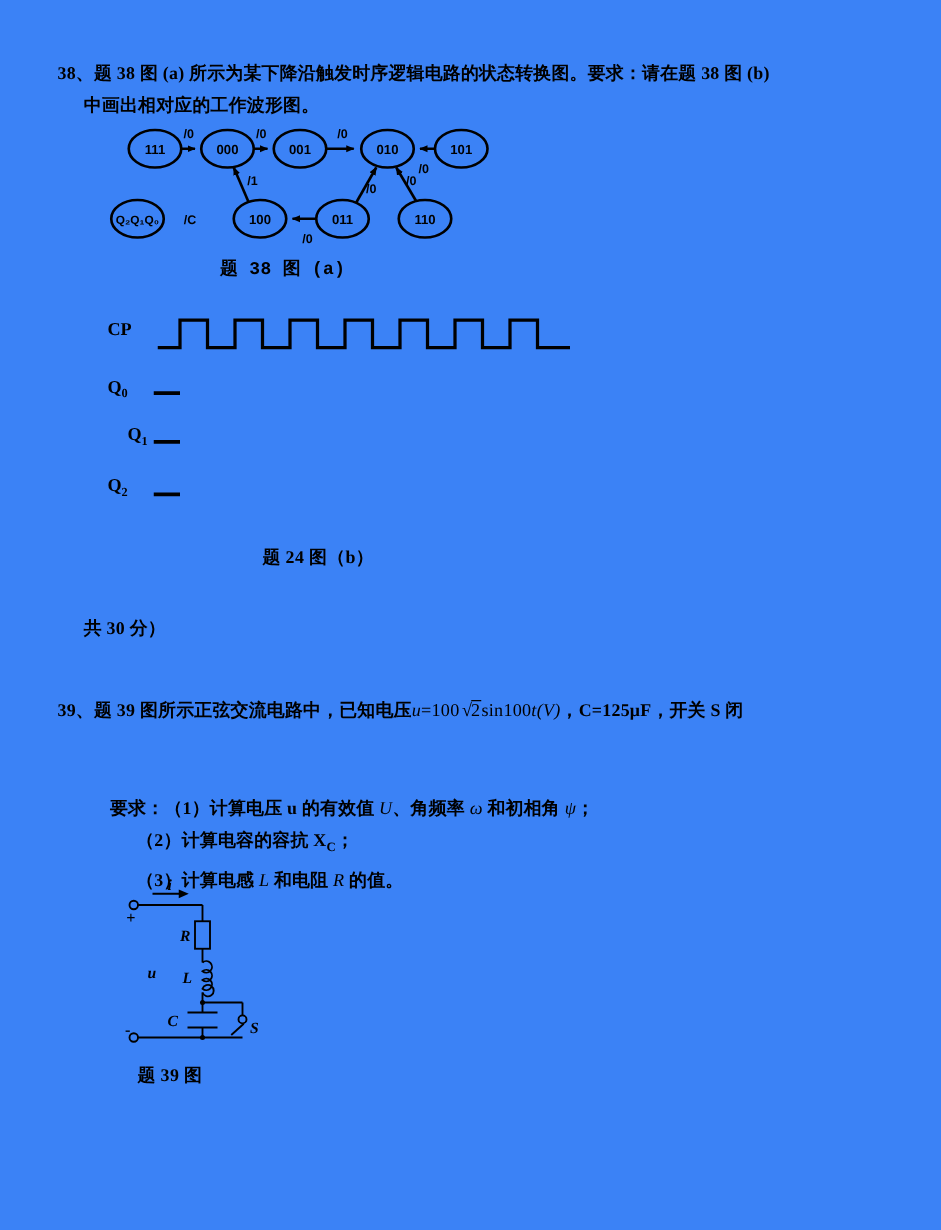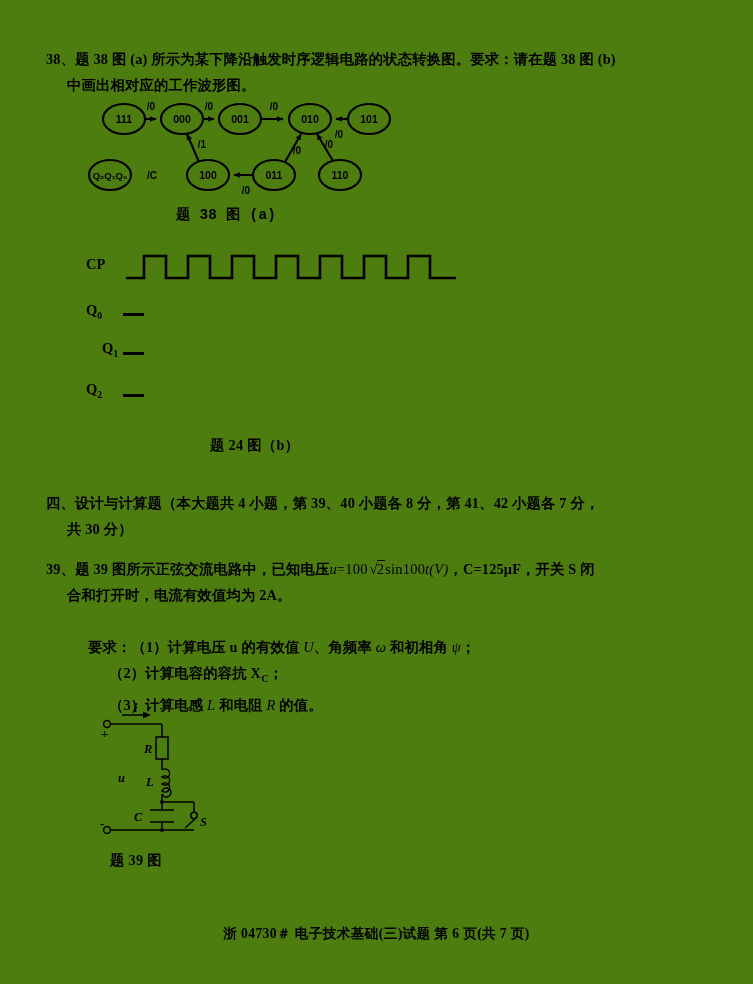--- a/index.html
+++ b/index.html
@@ -12,21 +12,21 @@
     width: 753px;
     height: 984px;
     position: relative;
     font-family: "Liberation Serif", "DejaVu Serif", serif;
     color: #000000;
     overflow: hidden;
   }
   .page {
     position: absolute;
     inset: 0;
-    background: #4d7c0f;
+    background: #3b82f6;
   }
 
   
   .qblock {
     position: absolute;
     font-size: 14.3px;
     line-height: 26px;
     letter-spacing: .2px;
     font-weight: 600;
   }
@@ -187,27 +187,25 @@
   <div class="stub" style="left:123px; top:352px; width:21px;"></div>
 
   <div class="wf-label" style="left:86px; top:381px;">
     <span>Q</span><sub>2</sub>
   </div>
   <div class="stub" style="left:123px; top:394px; width:21px;"></div>
 
   <div class="caption" style="left:210px; top:436px;">题 24 图（b）</div>
 
   <div class="qblock" style="left:46px; top:490px; width:660px;">
-    <span class="ln">四、设计与计算题（本大题共 4 小题，第 39、40 小题各 8 分，第 41、42 小题各 7 分，</span>
     <span class="ln indent1">共 30 分）</span>
   </div>
 
   <div class="qblock" style="left:46px; top:556px; width:665px;">
     <span class="ln"><span>39、题 39 图所示正弦交流电路中，已知电压</span><span class="math"><span>u</span><span class="up">=</span><span class="up">100</span><span class="sqrt-wrap"><span class="radic">√</span><span class="rad-body">2</span></span><span class="up">sin100</span><span>t</span><span>(V)</span></span><span>，C=125μF，开关 S 闭</span></span>
-    <span class="ln indent1">合和打开时，电流有效值均为 2A。</span>
   </div>
 
   <div class="qblock" style="left:46px; top:634px; width:665px;">
     <span class="ln indent2"><span>要求：</span><span>（1）</span><span>计算电压 u 的有效值 </span><span class="math">U</span><span>、角频率 </span><span class="math">ω</span><span> 和初相角 </span><span class="math">ψ</span><span>；</span></span>
     <span class="ln indent3"><span>（2）</span><span>计算电容的容抗 X</span><sub>C</sub><span>；</span></span>
     <span class="ln indent3"><span>（3）</span><span>计算电感 </span><span class="math">L</span><span> 和电阻 </span><span class="math">R</span><span> 的值。</span></span>
   </div>
 
   <div class="figure" style="left:96px; top:702px;">
     <svg width="130" height="140" viewBox="0 0 130 140" xmlns="http://www.w3.org/2000/svg">
@@ -256,15 +254,14 @@
       </g>
       <g font-family="Liberation Serif, serif" font-size="13" font-weight="700" fill="#000">
         <text x="5" y="36">+</text>
         <text x="4" y="126">-</text>
       </g>
     </svg>
   </div>
 
   <div class="caption" style="left:110px; top:851px;">题 39 图</div>
 
-  <div class="footer" style="top:925px;">浙 04730＃ 电子技术基础(三)试题 第 6 页(共 7 页)</div>
 
 </div>
 
 </body></html>

